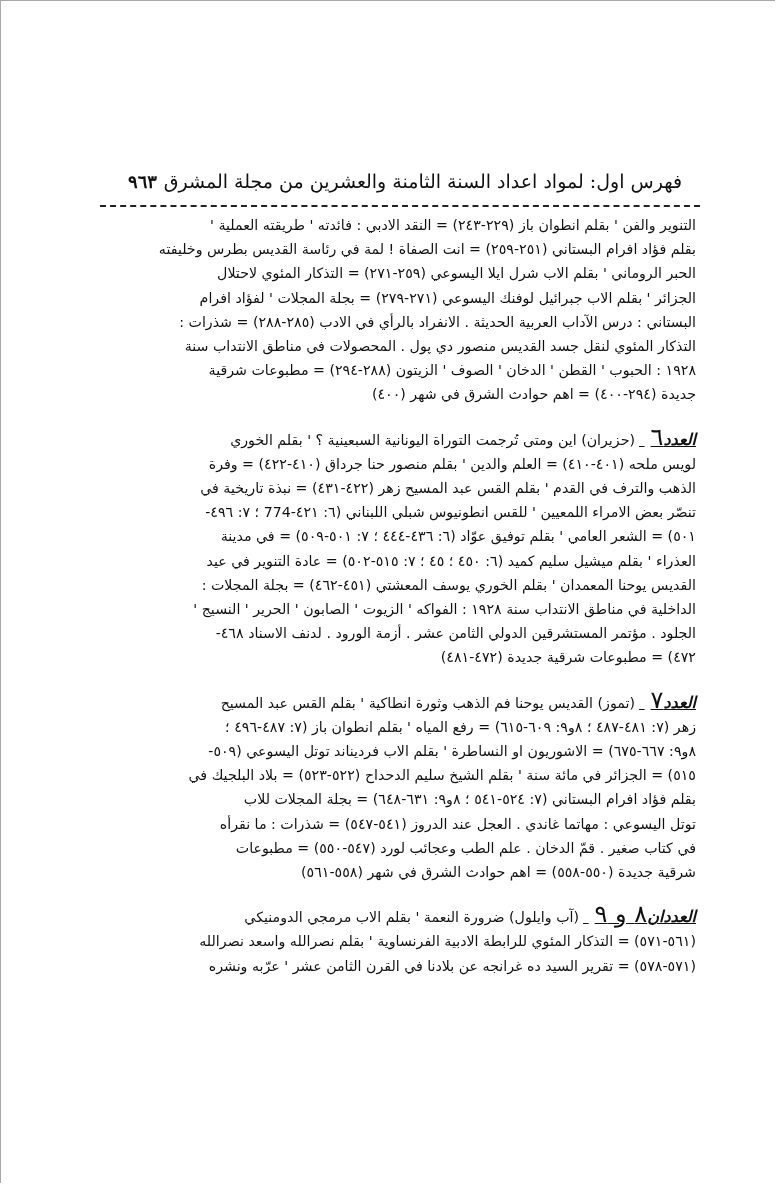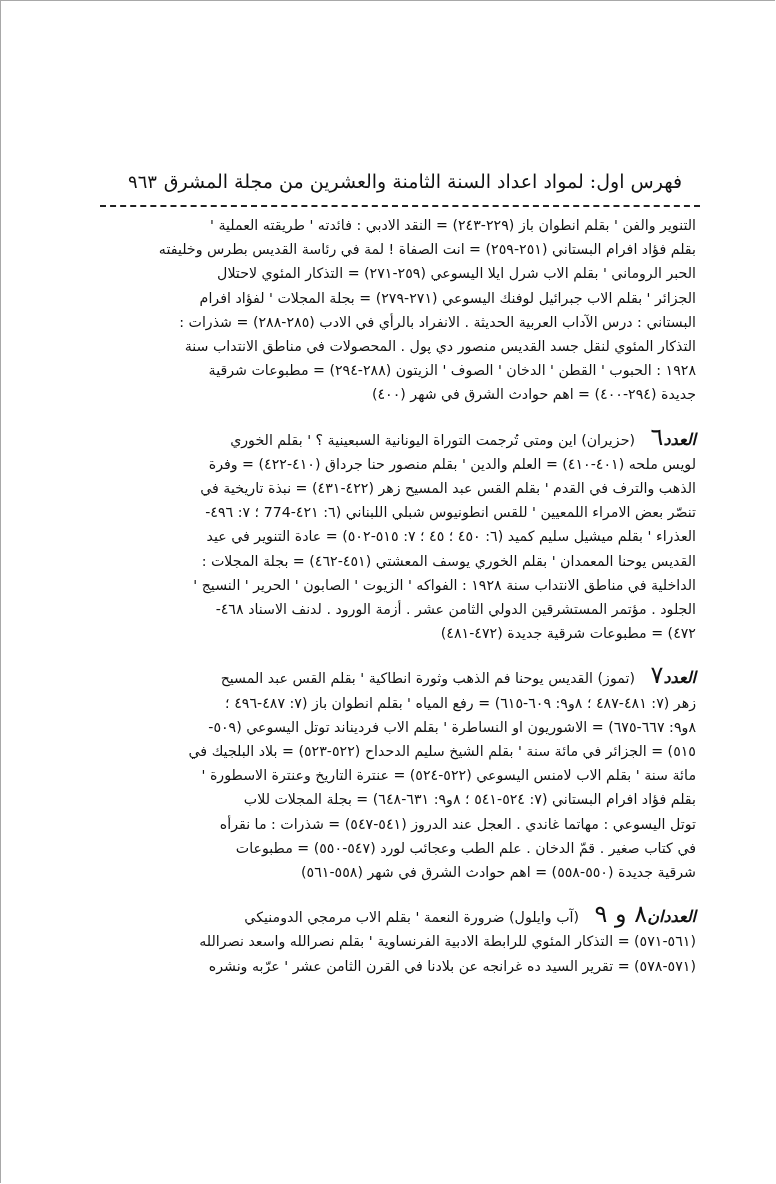--- a/index.html
+++ b/index.html
@@ -14,29 +14,29 @@
   }
   .content {
     position: absolute; left: 100px; top: 170px; width: 600px;
     direction: rtl; text-align: justify;
   }
   .header {
     display: flex; justify-content: space-between; align-items: baseline;
     direction: rtl; height: 32px;
   }
   .header .title { font-family: "DejaVu Serif", serif; font-weight: normal; font-size: 19px; padding-right: 18px; }
-  .header .page-no { font-family: "DejaVu Serif", serif; font-weight: normal; font-size: 18px; padding-left: 28px; }
+  .header .page-no { font-family: "DejaVu Serif", serif; font-weight: bold; font-size: 18px; padding-left: 28px; }
   .rule {
     height: 0; border-top: 2px dashed #222; margin: 3px 0 6px 0;
   }
   .para { font-size: 14.2px; line-height: 24.2px; margin: 4px; text-align-last: right; }
   .para.block-gap { margin-top: 18px; }
   .issue-head {
     font-family: "DejaVu Serif", serif; font-weight: bold; font-style: italic;
-    font-size: 16px; margin-left: 4px;
+    font-size: 16px; margin-left: 4px; text-decoration: underline;
   }
   .issue-num { font-size: 24px; font-weight: normal; font-style: normal; margin-left: 6px; }
   .line { display: block; }
 </style>
 </head>
 <body>
 
 <div class="page-frame"></div>
 
 <div class="content">
@@ -61,38 +61,38 @@
   <p class="para block-gap">
     <span class="line">
       <span class="issue-head">
         <span>العدد</span><span class="issue-num">٦</span>
       </span>
       <span>(حزيران) اين ومتى تُرجمت التوراة اليونانية السبعينية ؟ ' بقلم الخوري</span>
     </span>
     <span class="line">لويس ملحه (٤٠١-٤١٠) = العلم والدين ' بقلم منصور حنا جرداق (٤١٠-٤٢٢) = وفرة</span>
     <span class="line">الذهب والترف في القدم ' بقلم القس عبد المسيح زهر (٤٢٢-٤٣١) = نبذة تاريخية في</span>
     <span class="line">تنصّر بعض الامراء اللمعيين ' للقس انطونيوس شبلي اللبناني (٦: ٤٢١-774 ؛ ٧: ٤٩٦-</span>
+    <span class="line">٥٠١) = الشعر العامي ' بقلم توفيق عوّاد (٦: ٤٣٦-٤٤٤ ؛ ٧: ٥٠١-٥٠٩) = في مدينة</span>
     <span class="line">العذراء ' بقلم ميشيل سليم كميد (٦: ٤٥٠ ؛ ٤٥ ؛ ٧: ٥١٥-٥٠٢) = عادة التنوير في عيد</span>
     <span class="line">القديس يوحنا المعمدان ' بقلم الخوري يوسف المعشتي (٤٥١-٤٦٢) = بجلة المجلات :</span>
     <span class="line">الداخلية في مناطق الانتداب سنة ١٩٢٨ : الفواكه ' الزيوت ' الصابون ' الحرير ' النسيج '</span>
     <span class="line">الجلود . مؤتمر المستشرقين الدولي الثامن عشر . أزمة الورود . لدنف الاسناد ٤٦٨-</span>
     <span class="line">٤٧٢) = مطبوعات شرقية جديدة (٤٧٢-٤٨١)</span>
   </p>
 
   <p class="para block-gap">
     <span class="line">
       <span class="issue-head">
         <span>العدد</span><span class="issue-num">٧</span>
       </span>
       <span>(تموز) القديس يوحنا فم الذهب وثورة انطاكية ' بقلم القس عبد المسيح</span>
     </span>
     <span class="line">زهر (٧: ٤٨١-٤٨٧ ؛ ٨و٩: ٦٠٩-٦١٥) = رفع المياه ' بقلم انطوان باز (٧: ٤٨٧-٤٩٦ ؛</span>
     <span class="line">٨و٩: ٦٦٧-٦٧٥) = الاشوريون او النساطرة ' بقلم الاب فرديناند توتل اليسوعي (٥٠٩-</span>
     <span class="line">٥١٥) = الجزائر في مائة سنة ' بقلم الشيخ سليم الدحداح (٥٢٢-٥٢٣) = بلاد البلجيك في</span>
-    <span class="line">مائة سنة ' بقلم الاب لامنس اليسوعي (٥٢٢-٥٢٤) = عنترة التاريخ وعنترة الاسطورة '</span>
     <span class="line">بقلم فؤاد افرام البستاني (٧: ٥٢٤-٥٤١ ؛ ٨و٩: ٦٣١-٦٤٨) = بجلة المجلات للاب</span>
     <span class="line">توتل اليسوعي : مهاتما غاندي . العجل عند الدروز (٥٤١-٥٤٧) = شذرات : ما نقرأه</span>
     <span class="line">في كتاب صغير . قمّ الدخان . علم الطب وعجائب لورد (٥٤٧-٥٥٠) = مطبوعات</span>
     <span class="line">شرقية جديدة (٥٥٠-٥٥٨) = اهم حوادث الشرق في شهر (٥٥٨-٥٦١)</span>
   </p>
 
   <p class="para block-gap">
     <span class="line">
       <span class="issue-head">
         <span>العددان</span><span class="issue-num">٨ و ٩</span>

